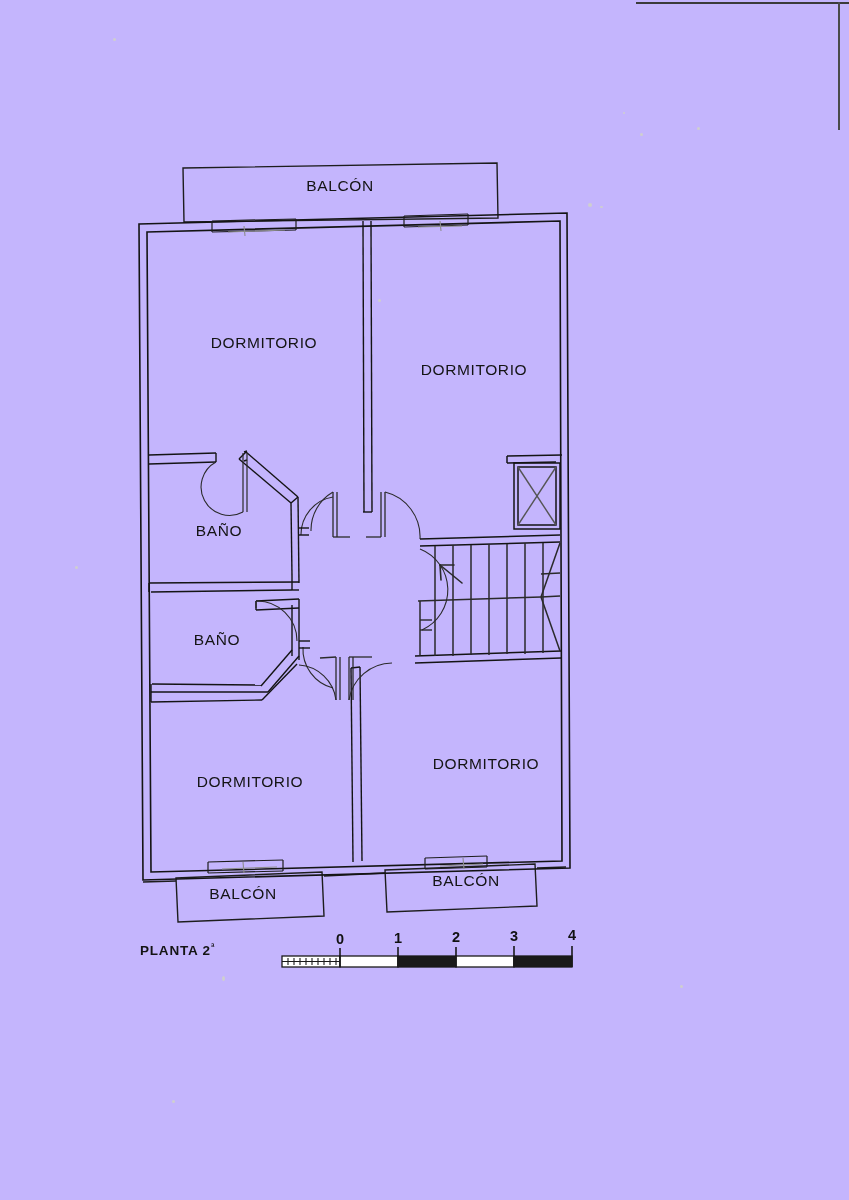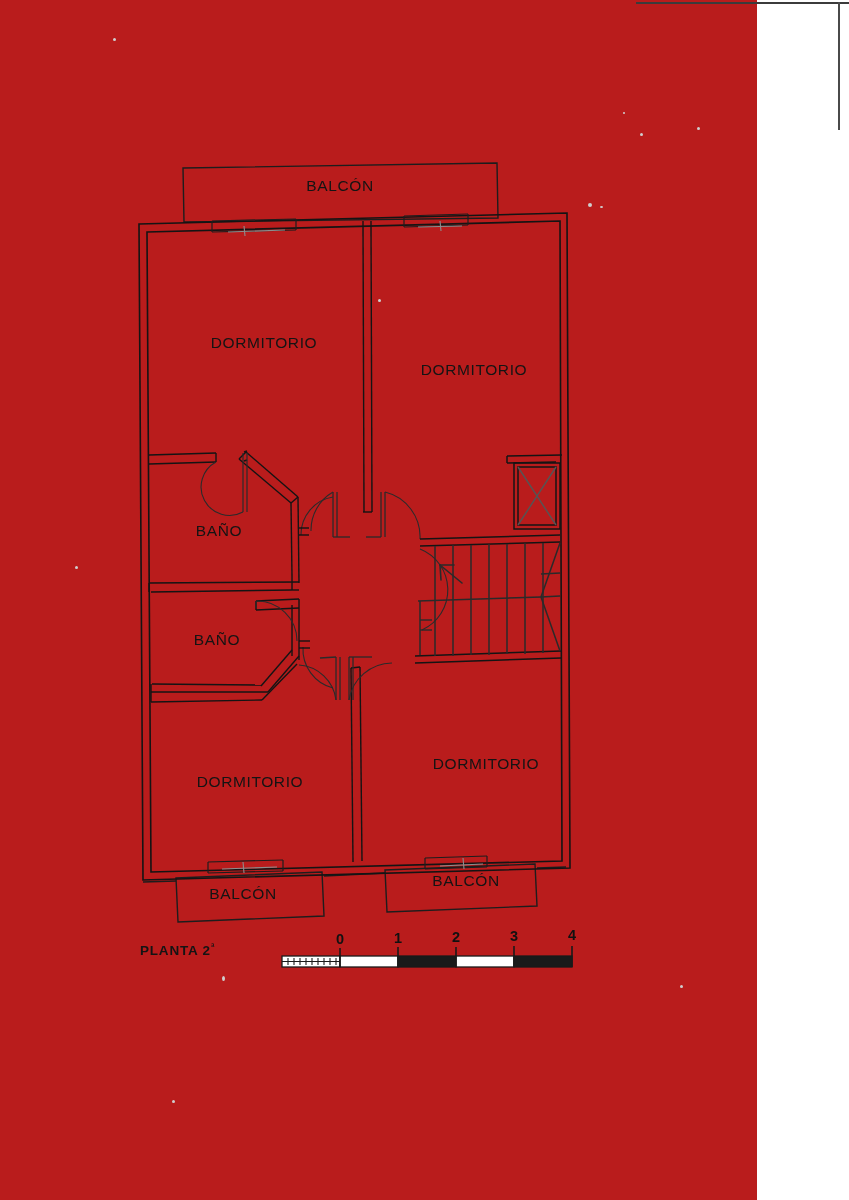--- a/index.html
+++ b/index.html
@@ -12,23 +12,23 @@
     width: 849px;
     height: 1200px;
     position: relative;
     overflow: hidden;
     font-family: "Liberation Sans", sans-serif;
     background: #ffffff;
   }
   #sheet {
     position: absolute;
     left: 0; top: 0;
-    width: 757px;
+    width: 849px;
     height: 1200px;
-    background: #b91c1c;
+    background: #c4b5fd;
     text-align: right;
   }
   
   .scan-edge-top {
     position: absolute;
     left: 636px; top: 2px;
     width: 213px; height: 2px;
     background: #3b3b3b;
   }
   .scan-edge-right {

